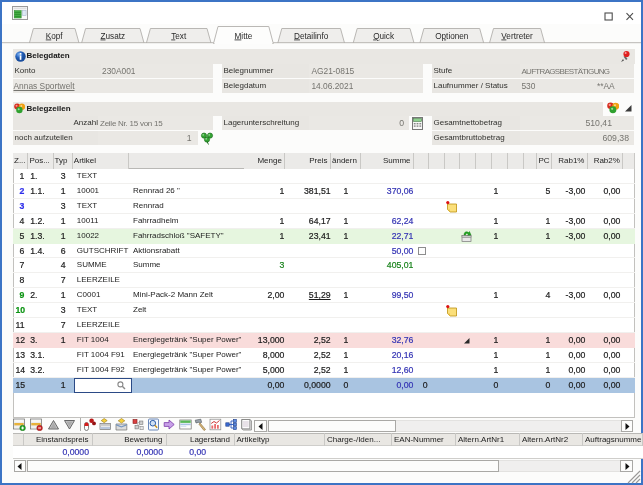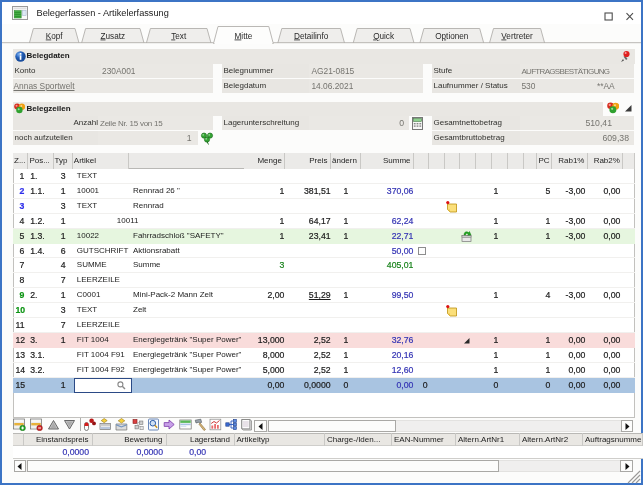--- a/index.html
+++ b/index.html
@@ -20,21 +20,20 @@
  <rect x="0.5" y="0.5" width="15" height="13" fill="#fafafa" stroke="#9a9a9a"></rect>
  <rect x="1.5" y="1.5" width="13" height="1.8" fill="#e0e0e0"></rect>
  <rect x="2.2" y="4.5" width="7" height="7.5" fill="#44ad44" stroke="#2a8a2a" stroke-width="0.5"></rect>
  <g stroke="#2a8a2a" stroke-width="0.7">
         <line x1="2.5" y1="6.5" x2="8.8" y2="6.5"></line>
         <line x1="2.5" y1="8.5" x2="8.8" y2="8.5"></line>
         <line x1="2.5" y1="10.5" x2="8.8" y2="10.5"></line>
       </g>
  <rect x="10.5" y="4.5" width="3.6" height="5" fill="#dfe9f5" stroke="#9ab0c8" stroke-width="0.5"></rect>
 </svg>
-<div class="abs" style="left:34.5px;top:6px;font-size:9.2px;color:#1b1b1b;">Belegerfassen - Artikelerfassung</div>
 <svg class="abs" style="left:600px;top:10px" width="36" height="9" viewBox="0 0 36 9">
  <rect x="3" y="1" width="7.2" height="7" fill="none" stroke="#4d4d4d" stroke-width="1.1"></rect>
  <path d="M24.5 1.2 L31 7.8 M31 1.2 L24.5 7.8" stroke="#4d4d4d" stroke-width="1.1"></path>
 </svg>
 <svg class="abs" style="left:0;top:23px" width="639" height="19" viewBox="0 0 639 19">
       <path d="M27.4 18 L31.4 3.5 L73 3.5 L77 18" fill="#efeeec" stroke="#b2b0ad" stroke-width="0.9"></path>
       <path d="M79.6 18 L83.6 3.5 L138 3.5 L142 18" fill="#efeeec" stroke="#b2b0ad" stroke-width="0.9"></path>
       <path d="M144.4 18 L148.4 3.5 L205 3.5 L209 18" fill="#efeeec" stroke="#b2b0ad" stroke-width="0.9"></path>
       <path d="M275.8 18 L279.8 3.5 L338.5 3.5 L342.5 18" fill="#efeeec" stroke="#b2b0ad" stroke-width="0.9"></path>
       <path d="M351.2 18 L355.2 3.5 L408 3.5 L412 18" fill="#efeeec" stroke="#b2b0ad" stroke-width="0.9"></path>
@@ -212,21 +211,22 @@
       <svg class="abs" style="left:432.5px;top:2px" width="12" height="12" viewBox="0 0 12 12">
         <path d="M1.5 3 L10.5 3 L10.5 11 L4 11 L1.5 8.5 Z" fill="#fbdf7a" stroke="#bd9010" stroke-width="0.8"></path>
         <path d="M1.5 8.5 L4 8.5 L4 11 Z" fill="#eac44e"></path>
         <circle cx="1.8" cy="1.6" r="1.6" fill="#dd1111"></circle>
       </svg>
     </div>
     <div class="row" style="top:211.69px;border-bottom:1px solid #f1f0ee;">
       <div class="cell num " style="left:0px;width:15.399999999999999px;text-align:right;padding-left:2.5px;padding-right:4px;">4</div>
       <div class="cell num" style="left:15.399999999999999px;width:25.200000000000003px;padding-left:1.8px;padding-right:2.5px;">1.2.</div>
       <div class="cell num" style="left:40.6px;width:19.199999999999996px;text-align:center;padding-left:2.5px;padding-right:2.5px;">1</div>
-      <div class="cell " style="left:59.8px;width:56.7px;padding-left:4px;padding-right:2.5px;margin-left:40px;">10011</div>
+      <div class="cell " style="left:59.8px;width:56.7px;padding-left:4px;padding-right:2.5px;">10011</div>
+      <div class="cell " style="left:116.5px;width:114.30000000000001px;padding-left:3.5px;padding-right:2.5px;">Fahrradhelm</div>
       <div class="cell num " style="left:230.8px;width:41.599999999999966px;text-align:right;padding-left:2.5px;padding-right:1px;">1</div>
       <div class="cell num" style="left:272.4px;width:45.60000000000002px;text-align:right;padding-left:2.5px;padding-right:0.4px;">64,17</div>
       <div class="cell num" style="left:318px;width:30px;text-align:center;padding-left:2.5px;padding-right:2.5px;">1</div>
       <div class="cell num bluetx" style="left:348px;width:53px;text-align:right;padding-left:2.5px;padding-right:0.6px;">62,24</div>
       <div class="cell num" style="left:479.3px;width:15.800000000000011px;padding-left:1.2px;padding-right:2.5px;">1</div>
       <div class="cell num" style="left:524.3px;width:14.300000000000068px;text-align:right;padding-left:2.5px;padding-right:1.2px;">1</div>
       <div class="cell num" style="left:538.6px;width:36.39999999999998px;text-align:right;padding-left:2.5px;padding-right:2.6px;">-3,00</div>
       <div class="cell num" style="left:575px;width:35.39999999999998px;text-align:right;padding-left:2.5px;padding-right:3px;">0,00</div>
     </div>
     <div class="row" style="top:226.62px;background:#e6f6df;">

